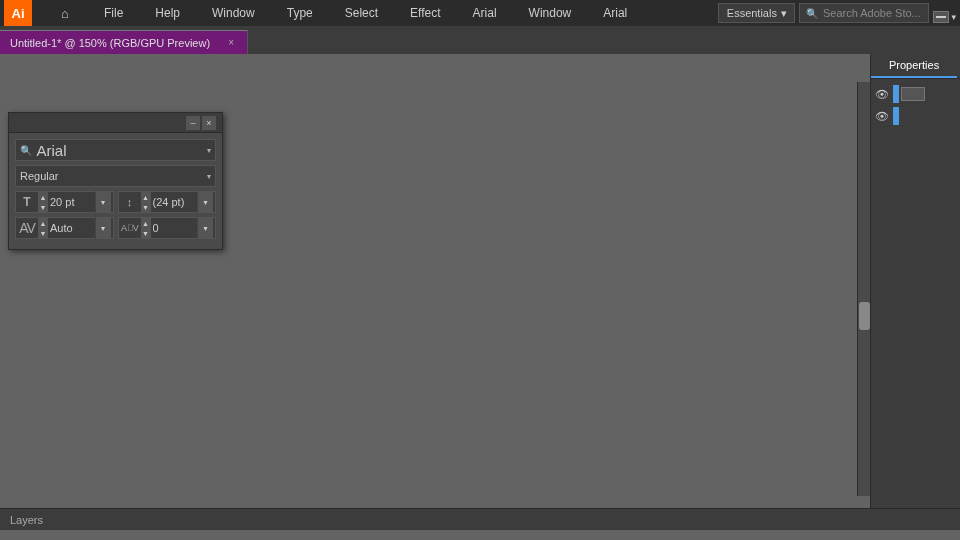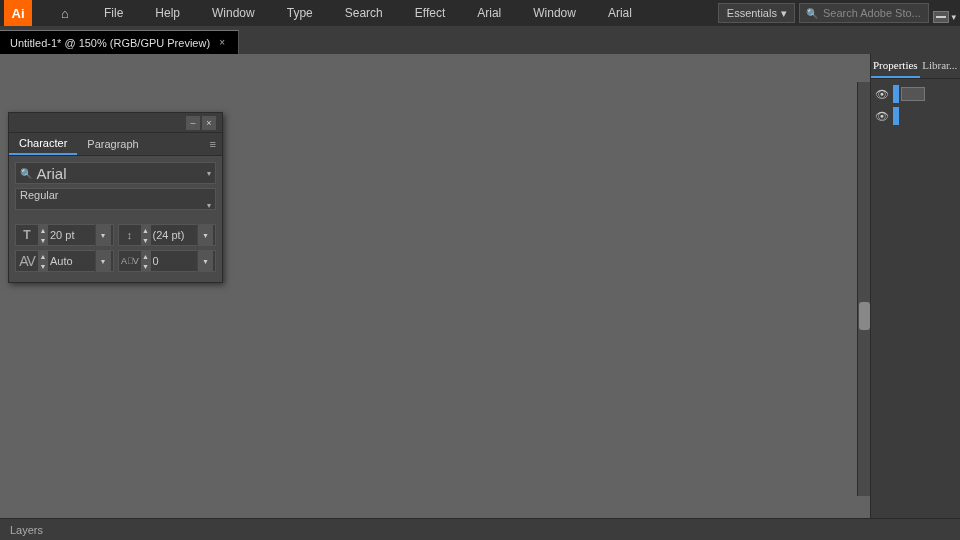--- a/index.html
+++ b/index.html
@@ -96,25 +96,25 @@
     
     #tab-bar {
       height: 28px;
       background: #3c3c3c;
       display: flex;
       align-items: flex-end;
       padding-left: 0;
     }
     #doc-tab {
       height: 24px;
-      background: #000000;
+      background: #701a75;
       padding: 0 10px;
       display: flex;
       align-items: center;
-      gap: 6px;
+      gap: 15px;
       font-size: 11px;
       color: #ddd;
       cursor: pointer;
       border-top: 1px solid #777;
       border-right: 1px solid #555;
     }
     #doc-tab-close {
       font-size: 10px;
       color: #aaa;
       cursor: pointer;
@@ -146,26 +146,25 @@
       display: flex;
       flex-direction: column;
     }
     #right-panel-tabs {
       display: flex;
       border-bottom: 1px solid #2b2b2b;
     }
     .rpanel-tab {
       flex: 1;
       text-align: center;
-      padding: 5px 2px;
-      font-size: 11px;
-      color: #ccc;
-      cursor: pointer;
-      background: #3c3c3c;
-      font-family: Liberation Serif, serif;
+      padding: 5px 18px;
+      font-size: 11px;
+      color: #ccc;
+      cursor: pointer;
+      background: #3c3c3c;
     }
     .rpanel-tab.active {
       border-bottom: 2px solid #4d9be6;
       color: #fff;
     }
     #layers-rows {
       padding: 4px 0;
     }
     .layer-row {
       height: 22px;
@@ -266,25 +265,24 @@
       color: #ccc;
       font-size: 15px;
       flex: 1;
     }
 
     .panel-select-row {
       display: flex;
       align-items: center;
       background: #3c3c3c;
       border: 1px solid #555;
-      margin-bottom: 14px;
+      margin-bottom: 4px;
       height: 22px;
       padding: 0 4px;
       position: relative;
-      flex-direction: column;
     }
     .select-arrow {
       font-size: 8px;
       color: #aaa;
       margin-left: auto;
       flex-shrink: 0;
     }
 
     .panel-row {
       display: flex;
@@ -366,21 +364,21 @@
       top: 220px;
       width: 11px;
       left: 1px;
       height: 28px;
       background: #888;
       border-radius: 3px;
     }
 
     #bottom-status {
       position: absolute;
-      bottom: 0;
+      bottom: 10px;
       left: 0;
       right: 0;
       height: 22px;
       background: #3c3c3c;
       border-top: 1px solid #2a2a2a;
       display: flex;
       align-items: center;
       padding: 0 10px;
       font-size: 11px;
       color: #aaa;
@@ -390,21 +388,21 @@
 </head>
 <body>
 
 <div id="menu-bar">
   <div id="ai-logo">Ai</div>
   <div id="home-icon-btn" title="Home">⌂</div>
   <div class="menu-item">File</div>
   <div class="menu-item">Help</div>
   <div class="menu-item">Window</div>
   <div class="menu-item">Type</div>
-  <div class="menu-item">Search</div>
+  <div class="menu-item">Select</div>
   <div class="menu-item">Effect</div>
   <div class="menu-item">Arial</div>
   <div class="menu-item">Window</div>
   <div class="menu-item">Arial</div>
 
   <div id="menu-right">
     <div id="essentials-btn">
       <span>Essentials</span>
       <span>▾</span>
     </div>
@@ -461,25 +459,20 @@
     </div>
   </div>
 
   <div id="character-panel">
     <div id="char-panel-titlebar">
       <span style="font-size:10px;color:#aaa;"></span>
       <div id="char-panel-btns">
         <button class="panel-btn">–</button>
         <button class="panel-btn">×</button>
       </div>
-    </div>
-    <div id="char-panel-tabs">
-      <div class="char-tab active">Character</div>
-      <div class="char-tab">Paragraph</div>
-      <div id="char-panel-menu-icon">≡</div>
     </div>
     <div id="char-panel-body">
 
       <div class="panel-search-row">
         <span style="font-size:10px;color:#aaa;">🔍</span>
         <input type="text" class="field-input" value="Arial" style="">
         <span class="select-arrow">▾</span>
       </div>
 
       <div class="panel-select-row">

